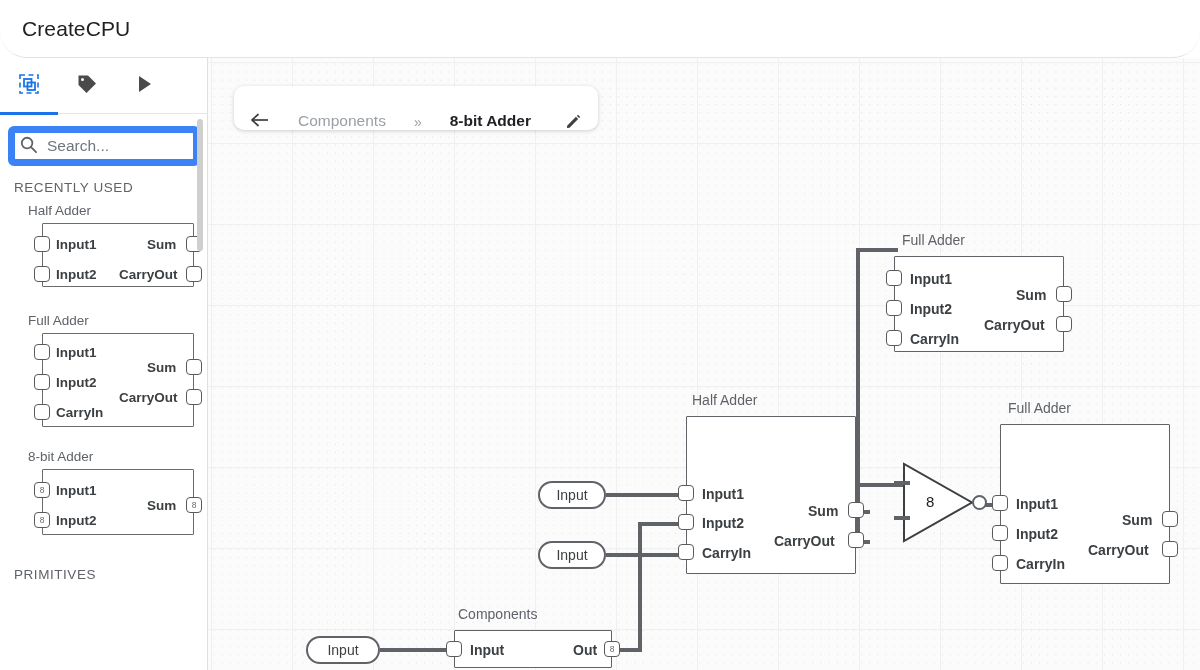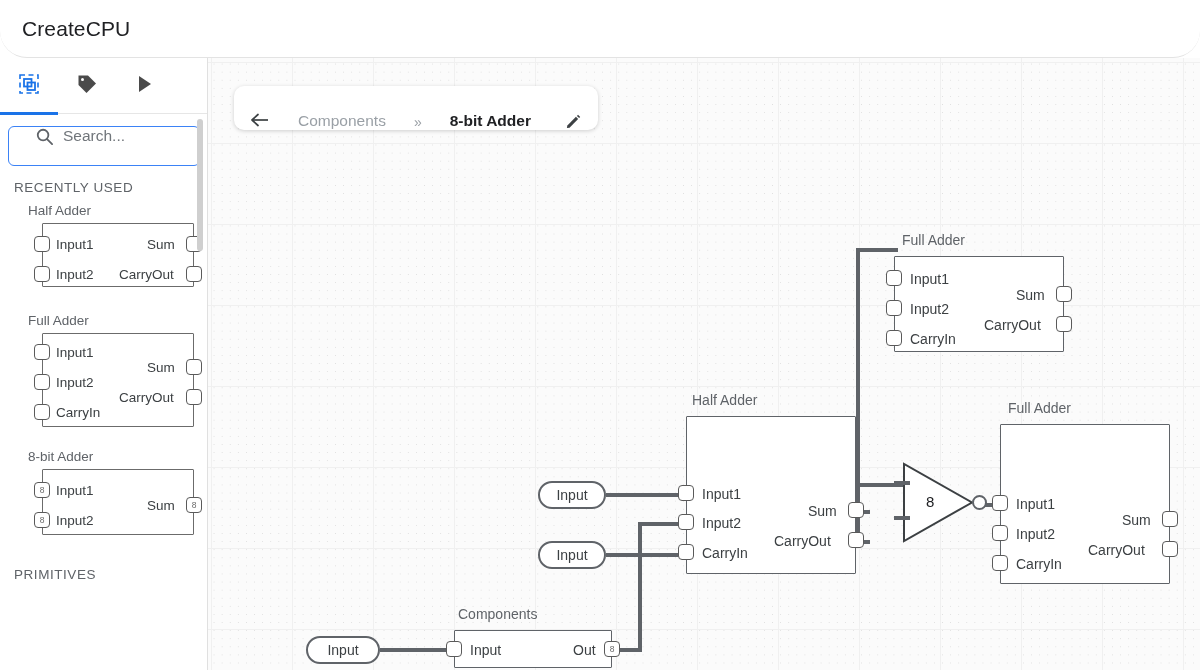--- a/index.html
+++ b/index.html
@@ -35,22 +35,22 @@
   .tab.t0 { left: 0; }
   .tab.t1 { left: 58px; }
   .tab.t2 { left: 116px; }
   .tab.active::after {
     content: ""; position: absolute; left: 0; bottom: -1px;
     width: 58px; height: 3px; background: #1a73e8;
   }
 
   #searchbox {
     position: absolute; left: 8px; top: 68px; width: 192px; height: 40px;
-    border: 1px solid #3b82f6; border-radius: 6px; background: #fff;
-    display: flex; align-items: flex-start; padding: 0 26px;
+    border: 7px solid #3b82f6; border-radius: 6px; background: #fff;
+    display: flex; align-items: center; padding: 0 4px;
   }
   #search-input {
     border: 0; outline: 0; font-size: 15.5px; color: #5f6368;
     background: transparent; width: 140px; margin-left: 9px;
     font-family: "Liberation Sans", sans-serif;
   }
   #search-input::placeholder { color: #70757a; }
 
   #sidelist {
     position: absolute; left: 0; top: 122px; width: 207px; height: 490px;
@@ -71,21 +71,21 @@
     position: absolute; border: 1.6px solid #6b6b6b; background: #fff;
     border-radius: 1px;
   }
   .pin {
     position: absolute; width: 16px; height: 16px;
     border: 1.7px solid #5a5a5a; border-radius: 4px; background: #fff;
     display: flex; align-items: center; justify-content: center;
     font-size: 8.5px; color: #6b6b6b; line-height: 1;
   }
   .plabel {
-    position: absolute; font-size: 13.5px; color: #3c4043; white-space: nowrap;
+    position: absolute; font-size: 13.5px; color: #3c4043; white-space: nowrap; font-weight: bold;
   }
 
   #scrollbar-track {
     position: absolute; right: 4px; top: 60px; width: 6px; height: 450px;
   }
   #scrollbar-thumb {
     position: absolute; right: 4px; top: 61px; width: 6px; height: 132px;
     background: #cfcfcf; border-radius: 3px;
   }
 

